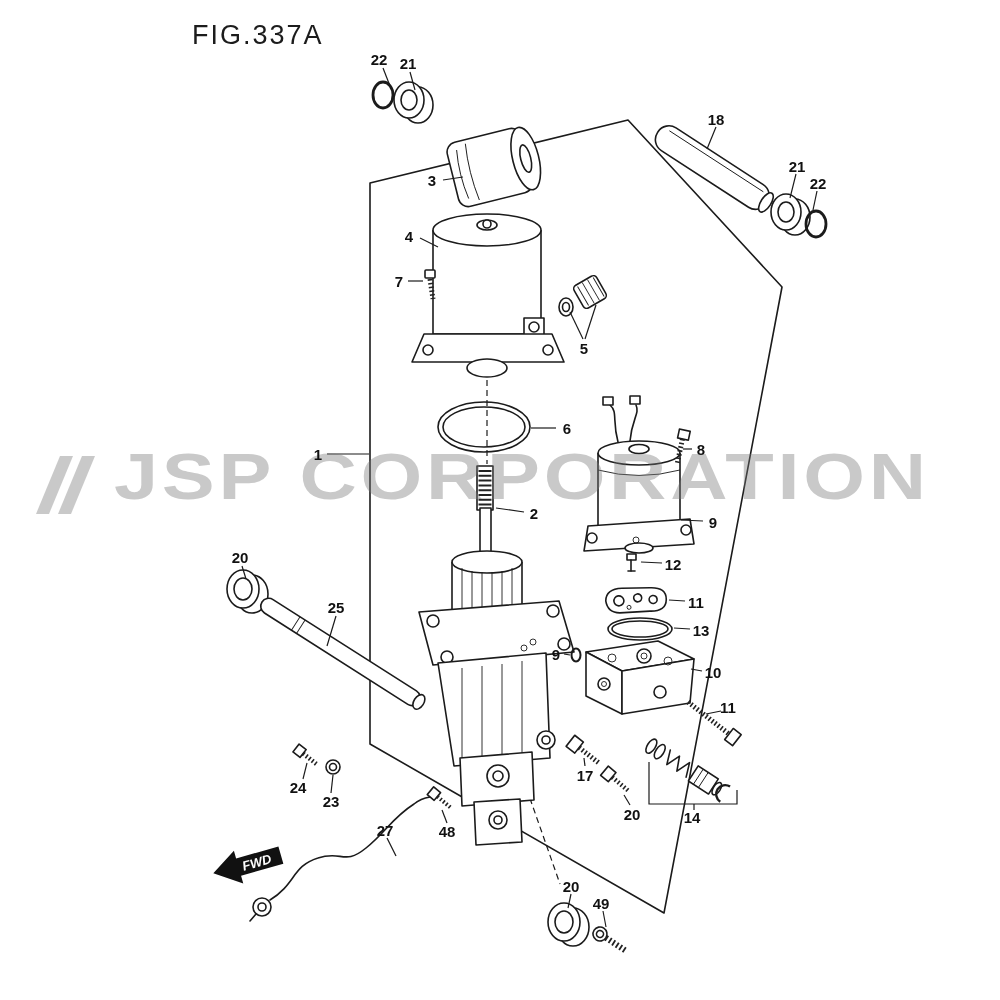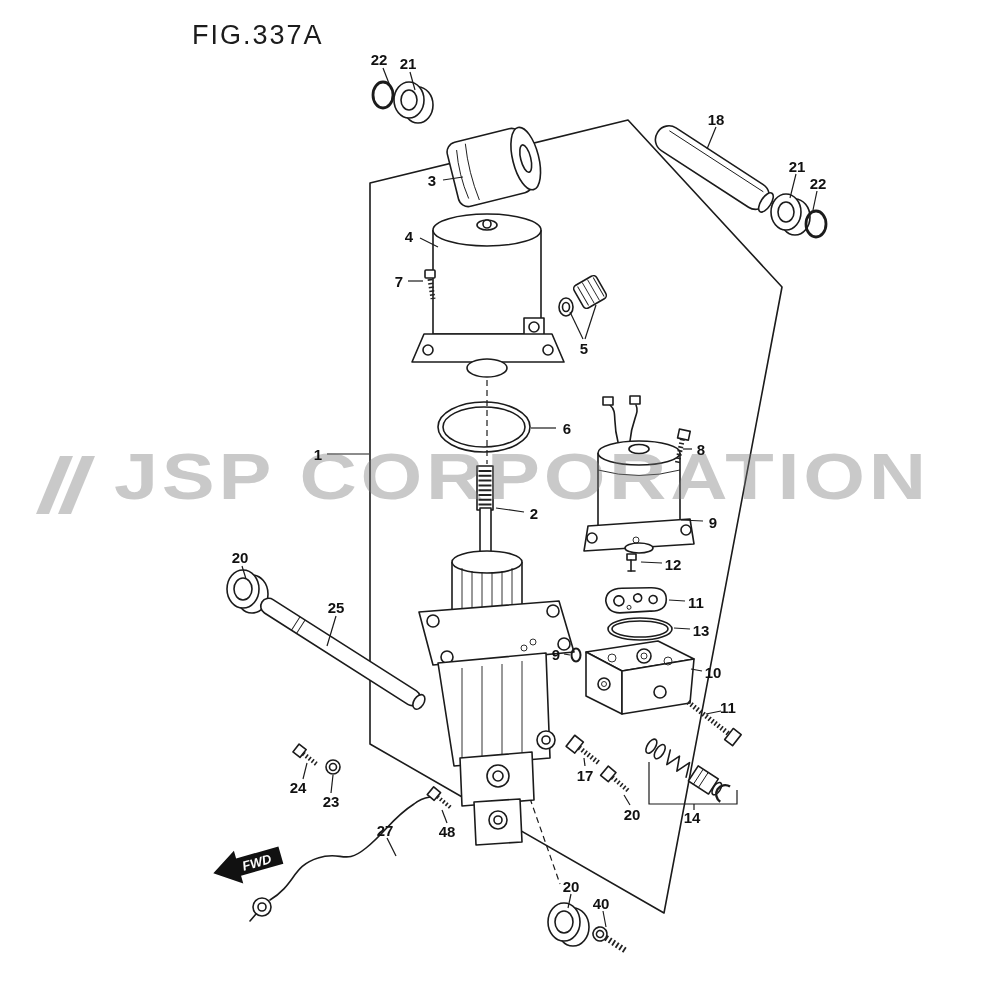--- a/index.html
+++ b/index.html
@@ -332,15 +332,15 @@
   <span class="callout" style="left:713px;top:672px">10</span>
   <span class="callout" style="left:728px;top:707px">11</span>
   <span class="callout" style="left:585px;top:775px">17</span>
   <span class="callout" style="left:632px;top:814px">20</span>
   <span class="callout" style="left:692px;top:817px">14</span>
   <span class="callout" style="left:298px;top:787px">24</span>
   <span class="callout" style="left:331px;top:801px">23</span>
   <span class="callout" style="left:385px;top:830px">27</span>
   <span class="callout" style="left:447px;top:831px">48</span>
   <span class="callout" style="left:571px;top:886px">20</span>
-  <span class="callout" style="left:601px;top:903px">40</span>
+  <span class="callout" style="left:601px;top:903px">49</span>
 
 </div>
 
 </body></html>

